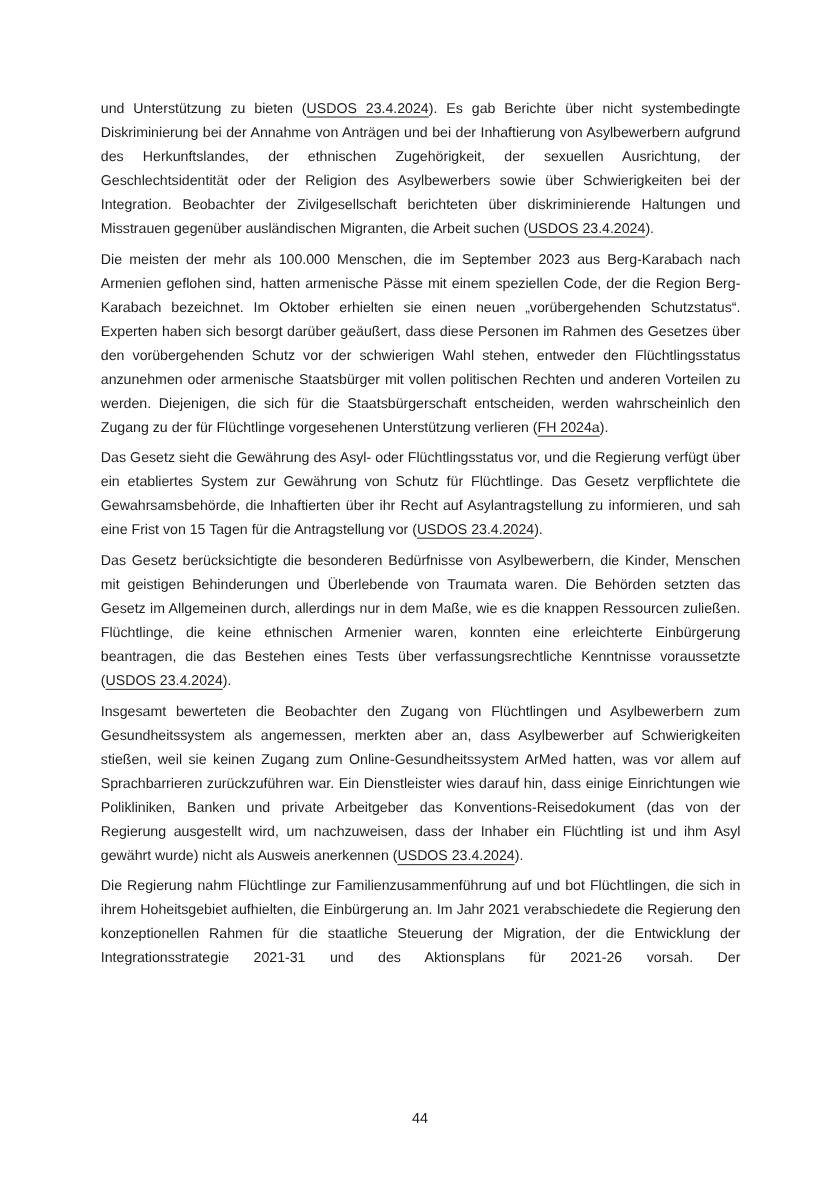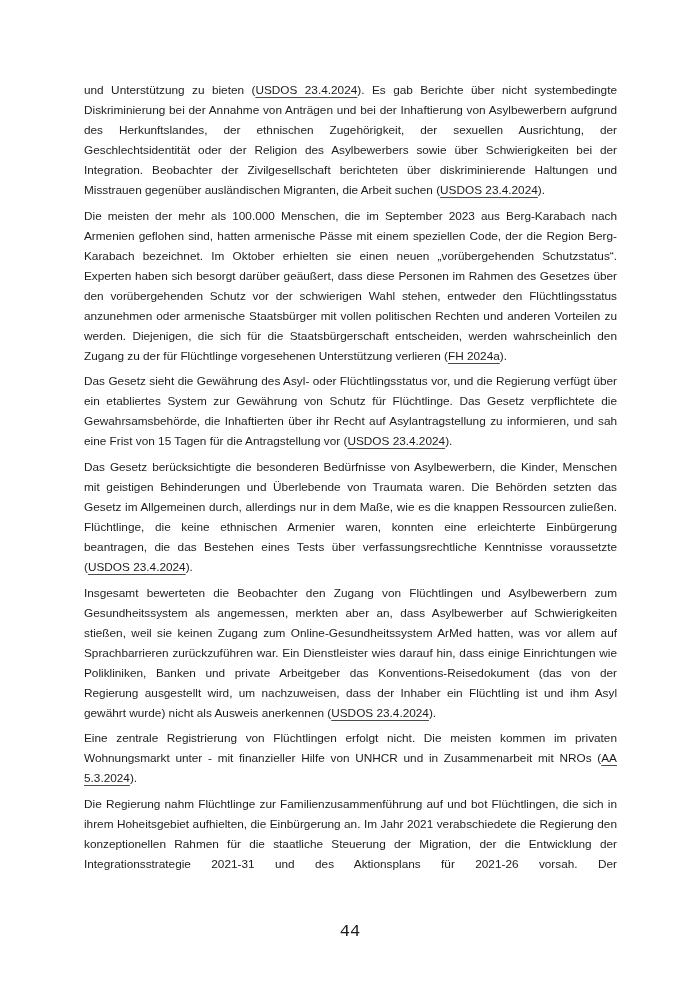--- a/index.html
+++ b/index.html
@@ -42,35 +42,33 @@
     cursor: pointer;
   }
   .page-footer {
     position: absolute;
     left: 0;
     top: 922px;
     width: 100%;
     text-align: center;
   }
   .page-number {
-    font-size: 17px;
+    font-size: 12px;
     line-height: 20px;
     color: #1c1c1c;
-    font-family: Liberation Mono, monospace;
   }
 </style>
 </head>
 <body>
 
 <div class="page">
   <main class="content" id="content">
       <p class="para"><span>und Unterstützung zu bieten (</span><a class="citation">USDOS 23.4.2024</a><span>). Es gab Berichte über nicht systembedingte Diskriminierung bei der Annahme von Anträgen und bei der Inhaftierung von Asylbewerbern aufgrund des Herkunftslandes, der ethnischen Zugehörigkeit, der sexuellen Ausrichtung, der Geschlechtsidentität oder der Religion des Asylbewerbers sowie über Schwierigkeiten bei der Integration. Beobachter der Zivilgesellschaft berichteten über diskriminierende Haltungen und Misstrauen gegenüber ausländischen Migranten, die Arbeit suchen (</span><a class="citation">USDOS 23.4.2024</a><span>).</span></p>
       <p class="para"><span>Die meisten der mehr als 100.000 Menschen, die im September 2023 aus Berg-Karabach nach Armenien geflohen sind, hatten armenische Pässe mit einem speziellen Code, der die Region Berg-Karabach bezeichnet. Im Oktober erhielten sie einen neuen „vorübergehenden Schutzstatus“. Experten haben sich besorgt darüber geäußert, dass diese Personen im Rahmen des Gesetzes über den vorübergehenden Schutz vor der schwierigen Wahl stehen, entweder den Flüchtlingsstatus anzunehmen oder armenische Staatsbürger mit vollen politischen Rechten und anderen Vorteilen zu werden. Diejenigen, die sich für die Staatsbürgerschaft entscheiden, werden wahrscheinlich den Zugang zu der für Flüchtlinge vorgesehenen Unterstützung verlieren (</span><a class="citation">FH 2024a</a><span>).</span></p>
       <p class="para"><span>Das Gesetz sieht die Gewährung des Asyl- oder Flüchtlingsstatus vor, und die Regierung verfügt über ein etabliertes System zur Gewährung von Schutz für Flüchtlinge. Das Gesetz verpflichtete die Gewahrsamsbehörde, die Inhaftierten über ihr Recht auf Asylantragstellung zu informieren, und sah eine Frist von 15 Tagen für die Antragstellung vor (</span><a class="citation">USDOS 23.4.2024</a><span>).</span></p>
       <p class="para"><span>Das Gesetz berücksichtigte die besonderen Bedürfnisse von Asylbewerbern, die Kinder, Men­schen mit geistigen Behinderungen und Überlebende von Traumata waren. Die Behörden setz­ten das Gesetz im Allgemeinen durch, allerdings nur in dem Maße, wie es die knappen Res­sourcen zuließen. Flüchtlinge, die keine ethnischen Armenier waren, konnten eine erleichterte Einbürgerung beantragen, die das Bestehen eines Tests über verfassungsrechtliche Kenntnisse voraussetzte (</span><a class="citation">USDOS 23.4.2024</a><span>).</span></p>
       <p class="para"><span>Insgesamt bewerteten die Beobachter den Zugang von Flüchtlingen und Asylbewerbern zum Gesundheitssystem als angemessen, merkten aber an, dass Asylbewerber auf Schwierigkeiten stießen, weil sie keinen Zugang zum Online-Gesundheitssystem ArMed hatten, was vor allem auf Sprachbarrieren zurückzuführen war. Ein Dienstleister wies darauf hin, dass einige Einrich­tungen wie Polikliniken, Banken und private Arbeitgeber das Konventions-Reisedokument (das von der Regierung ausgestellt wird, um nachzuweisen, dass der Inhaber ein Flüchtling ist und ihm Asyl gewährt wurde) nicht als Ausweis anerkennen (</span><a class="citation">USDOS 23.4.2024</a><span>).</span></p>
-      <p class="para"><span>Eine zentrale Registrierung von Flüchtlingen erfolgt nicht. Die meisten kommen im privaten Wohnungsmarkt unter - mit finanzieller Hilfe von UNHCR und in Zusammenarbeit mit NROs (</span><a class="citation">AA 5.3.2024</a><span>).</span></p>
       <p class="para continues"><span>Die Regierung nahm Flüchtlinge zur Familienzusammenführung auf und bot Flüchtlingen, die sich in ihrem Hoheitsgebiet aufhielten, die Einbürgerung an. Im Jahr 2021 verabschiedete die Regierung den konzeptionellen Rahmen für die staatliche Steuerung der Migration, der die Entwicklung der Integrationsstrategie 2021-31 und des Aktionsplans für 2021-26 vorsah. Der</span></p>
     </main>
   <footer class="page-footer">
     <span class="page-number">44</span>
   </footer>
 </div>
 
 </body></html>

